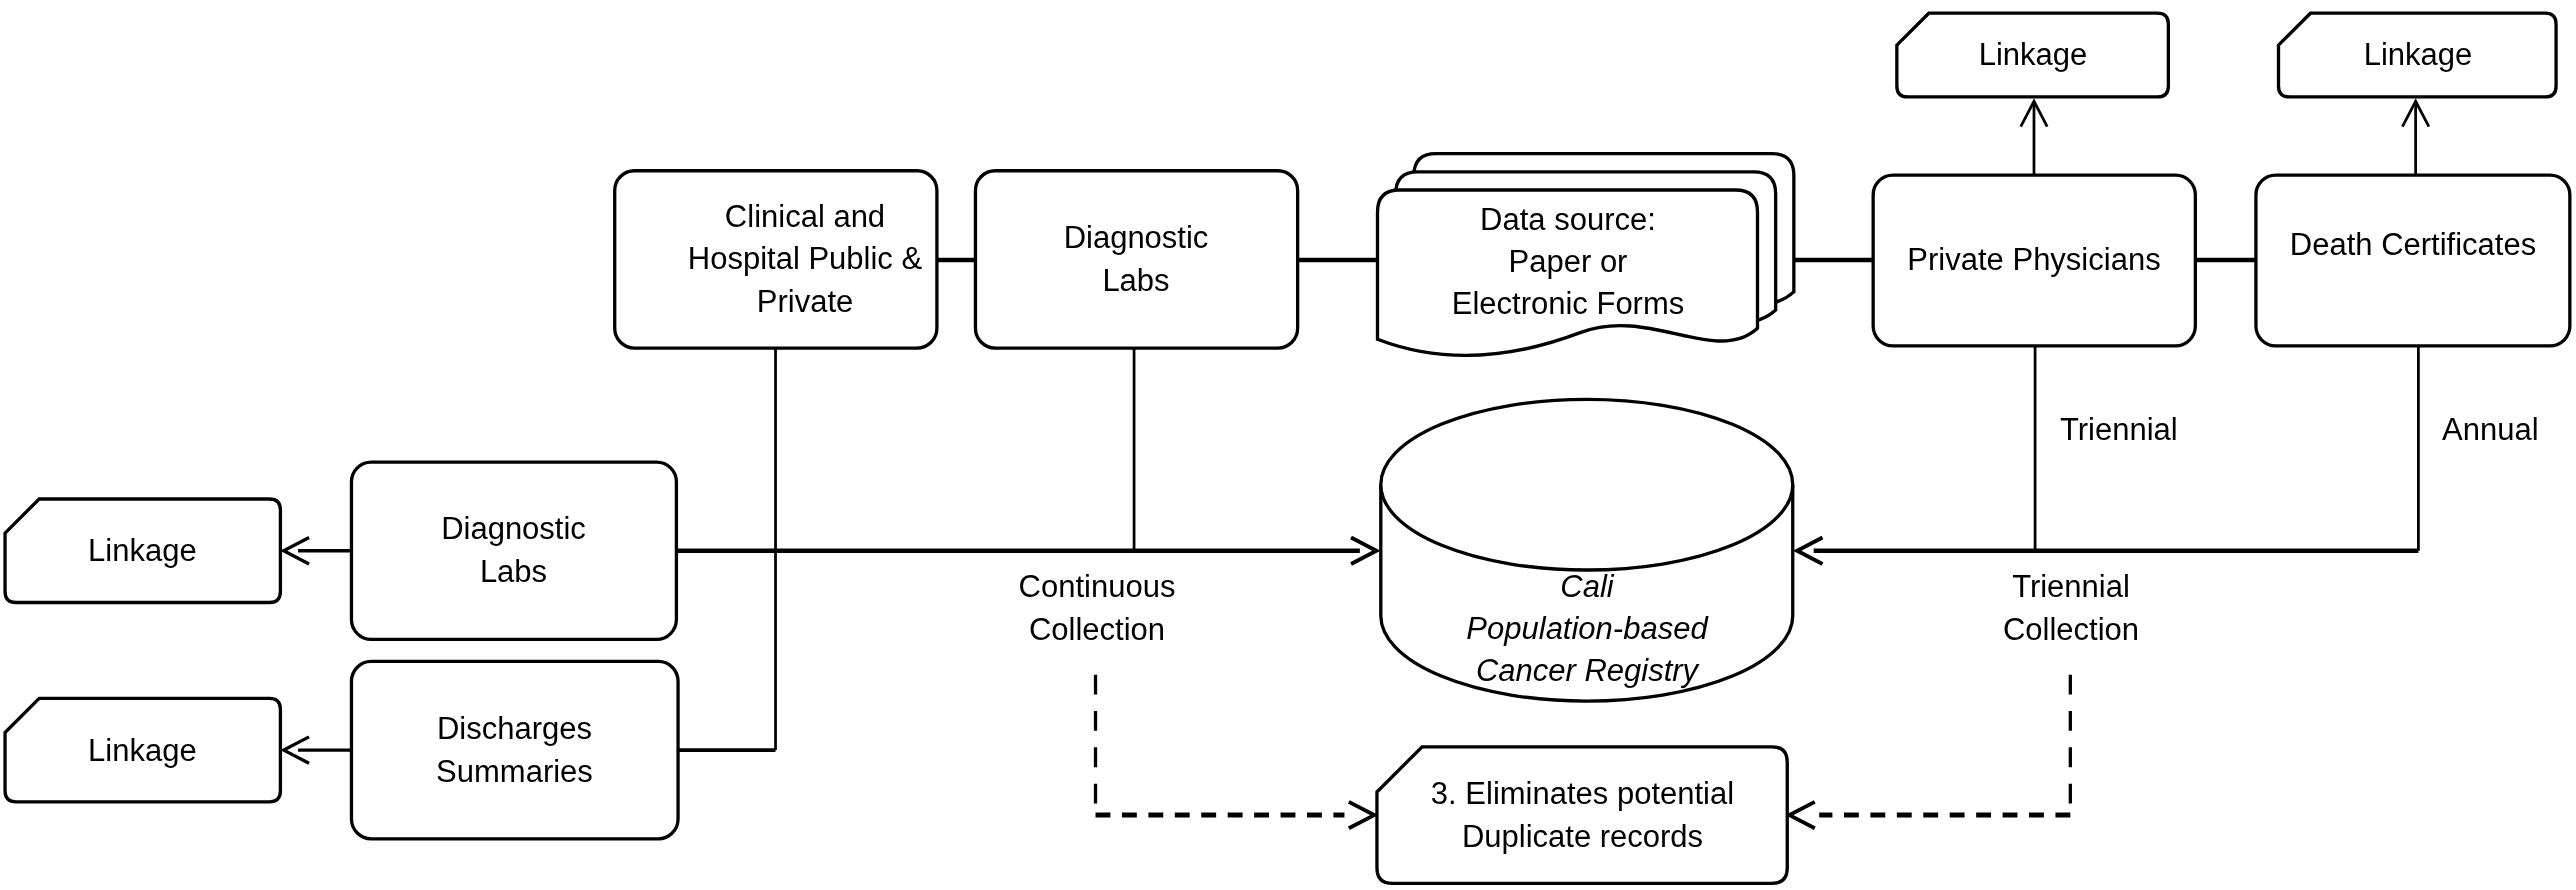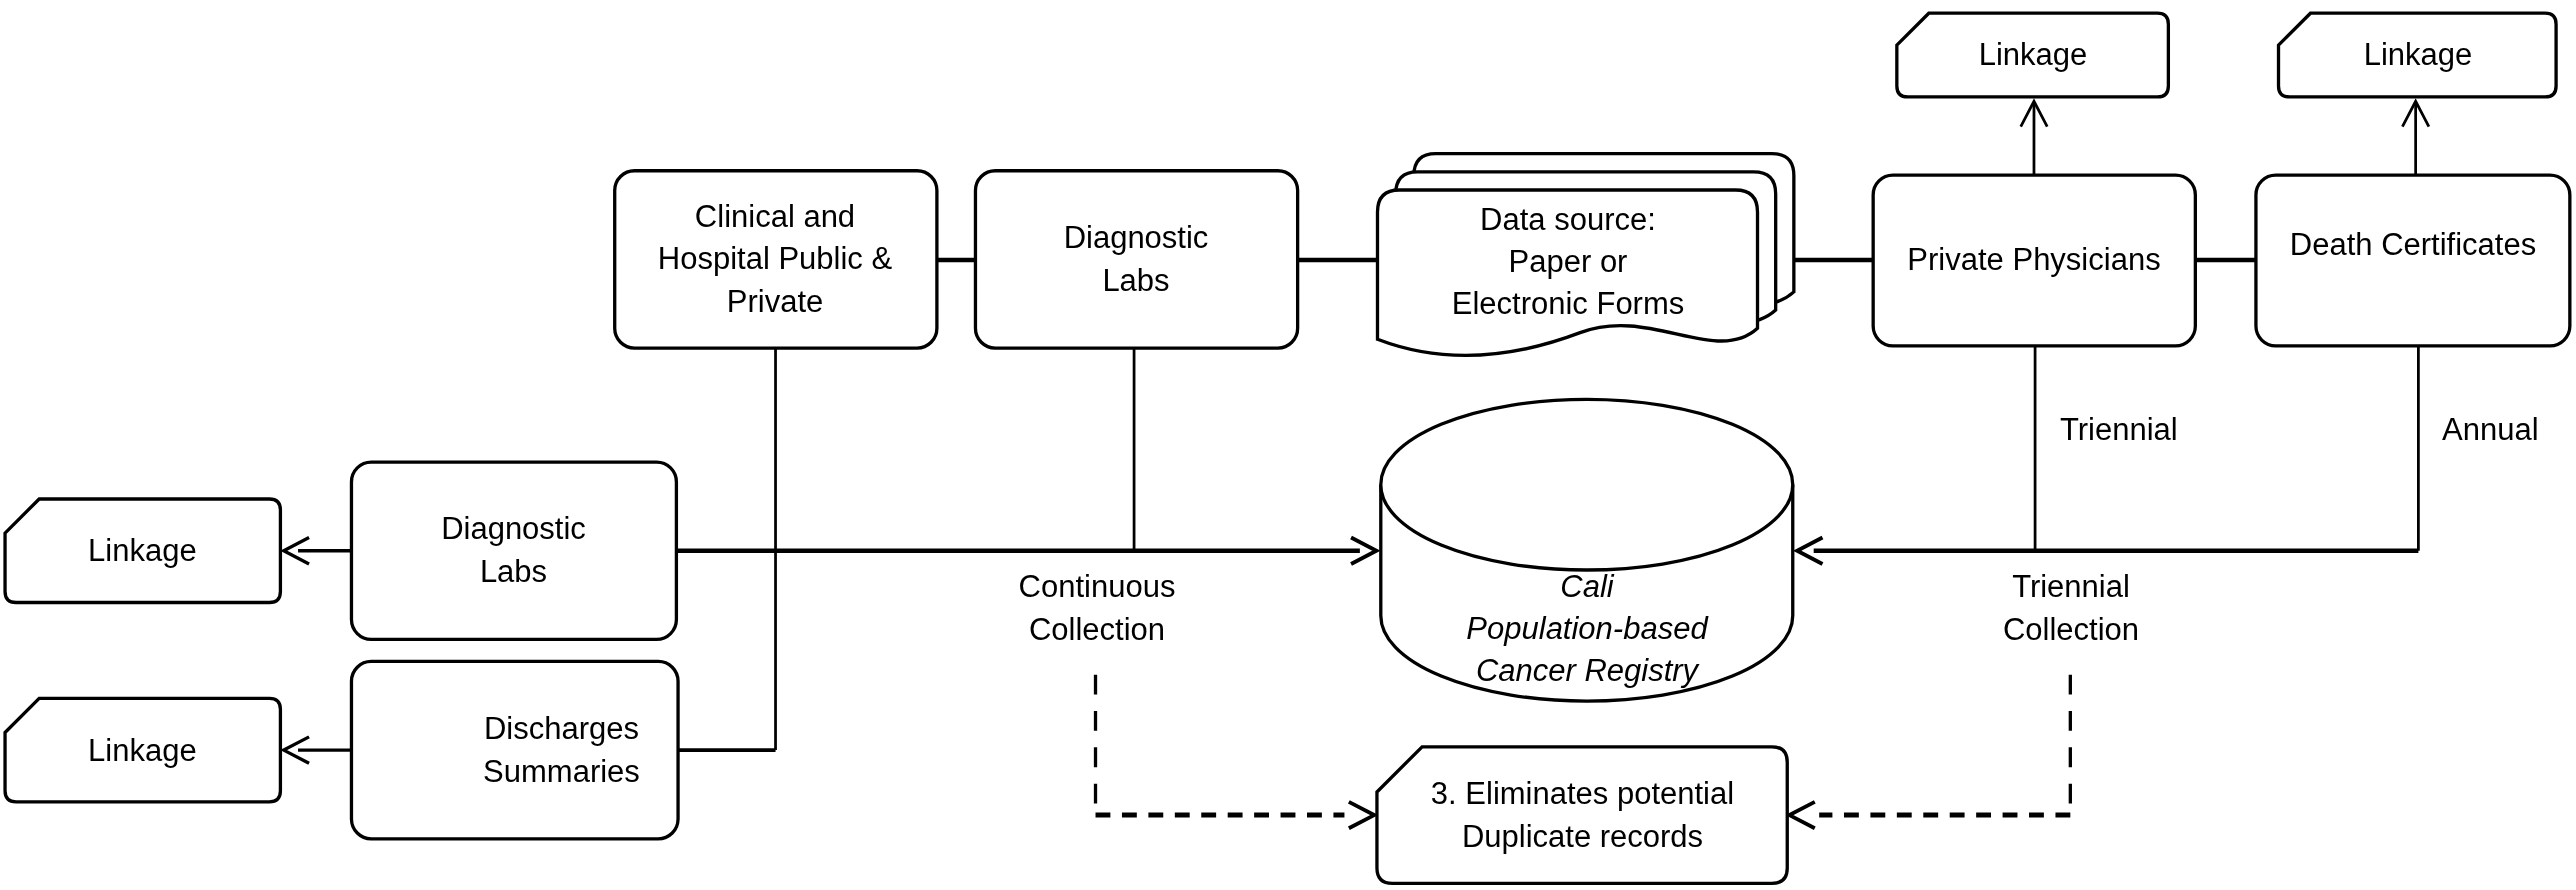--- a/index.html
+++ b/index.html
@@ -119,21 +119,21 @@
   </svg>
 
   <div class="lbl" style="left:1897px;top:13.2px;width:272px;height:84px;">
     <div>Linkage</div>
   </div>
 
   <div class="lbl" style="left:2279px;top:13.2px;width:278px;height:84px;">
     <div>Linkage</div>
   </div>
 
-  <div class="lbl" style="left:614px;top:171px;width:322px;height:177px;">
+  <div class="lbl" style="left:644px;top:171px;width:322px;height:177px;">
     <div>Clinical and</div>
     <div>Hospital Public &amp;</div>
     <div>Private</div>
   </div>
 
   <div class="lbl" style="left:975px;top:171px;width:322px;height:177px;">
     <div>Diagnostic</div>
     <div>Labs</div>
   </div>
 
@@ -153,21 +153,21 @@
 
   <div class="lbl" style="left:351px;top:462px;width:325px;height:177px;">
     <div>Diagnostic</div>
     <div>Labs</div>
   </div>
 
   <div class="lbl" style="left:4.4px;top:499px;width:276px;height:104px;">
     <div>Linkage</div>
   </div>
 
-  <div class="lbl" style="left:351px;top:662px;width:327px;height:177px;padding-left:47px;">
+  <div class="lbl" style="left:351px;top:662px;width:327px;height:177px;">
     <div>Discharges</div>
     <div>Summaries</div>
   </div>
 
   <div class="lbl" style="left:4.4px;top:699px;width:276px;height:104px;">
     <div>Linkage</div>
   </div>
 
   <div class="lbl" style="left:1394px;top:554px;width:386px;height:150px;font-style:italic;">
     <div>Cali</div>

